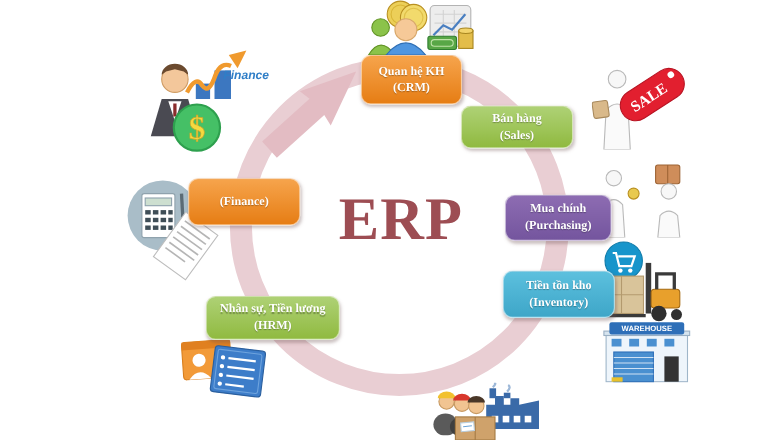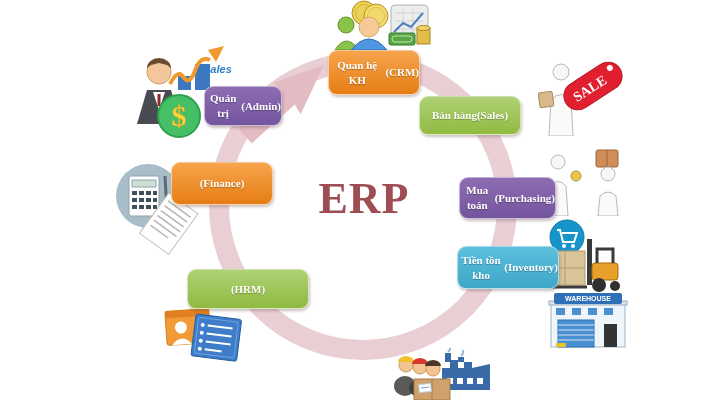--- a/index.html
+++ b/index.html
@@ -2,33 +2,33 @@
 <html><head>
 <meta charset="utf-8">
 <style>
   html,body{margin:0;padding:0;background:#fff;}
   #stage{position:relative;width:711px;height:400px;background:#ffffff;overflow:hidden;
          font-family:"Liberation Serif",serif;}
   svg{display:block;}
   .abs{position:absolute;}
 
   
-  .module{position:absolute;border-radius:9px;display:flex;flex-direction:row;
+  .module{position:absolute;border-radius:9px;display:flex;flex-direction:column;
           align-items:center;justify-content:center;color:#fff;text-align:center;
           font-weight:bold;font-size:11px;line-height:15px;
           border:1px solid rgba(255,255,255,.55);
           box-shadow:1px 2px 3px rgba(110,80,80,.35);
           text-shadow:0 1px 1px rgba(0,0,0,.3);}
   .c-orange{background:linear-gradient(180deg,#f6a44c,#e67d14);}
   .c-green {background:linear-gradient(180deg,#aed175,#90ba40);}
   .c-purple{background:linear-gradient(180deg,#8d6cb2,#74559e);}
   .c-blue  {background:linear-gradient(180deg,#5cc0de,#3ea6c8);}
 
   .erp{position:absolute;left:308px;top:172px;width:112px;height:54px;
-       font-size:44px;font-weight:bold;color:#9d4d53;text-align:center;line-height:54px;
+       font-size:55px;font-weight:bold;color:#9d4d53;text-align:left;line-height:54px;
        letter-spacing:1px;}
   .budget{position:absolute;left:203px;top:63px;font-family:"Liberation Sans",sans-serif;
           font-style:italic;font-weight:bold;font-size:11px;color:#2f7ec7;}
 </style>
 </head>
 <body>
 
 <div id="stage">
 
   <svg class="abs" style="left:0;top:0" width="711" height="400">
@@ -227,55 +227,52 @@
     <line x1="25" y1="38" x2="25" y2="50" stroke="#8a2c2c" stroke-width="3"></line>
   </svg>
   <svg class="abs" style="left:166px;top:44px" width="74" height="48" viewBox="0 0 74 48">
     <g>
       <rect x="12" y="32" width="13" height="14" fill="#3c77c0"></rect>
       <rect x="29" y="20" width="15" height="26" fill="#3c77c0"></rect>
     </g>
     <path d="M4,40 q8,-16 14,-6 q6,8 12,-10 q5,-12 14,-8" fill="none" stroke="#f09a2e" stroke-width="4"></path>
     <polygon points="42,6 58,2 50,18" fill="#f09a2e"></polygon>
   </svg>
-  <div class="budget">Sales</div>
+  <div class="budget">Finance</div>
   <svg class="abs" style="left:156px;top:93px" width="46" height="46" viewBox="0 0 46 46">
     <circle cx="23" cy="23" r="21" fill="#45c066" stroke="#2ea04e" stroke-width="2"></circle>
     <text x="23" y="33" text-anchor="middle" font-family="Liberation Serif, serif" font-size="30" font-weight="bold" fill="#f5d93f" stroke="#caa52a" stroke-width="0.6">$</text>
   </svg>
 
   <div class="module c-orange" style="left:328px;top:50px;width:90px;height:43px">
     <div>Quan hệ KH</div>
     <div>(CRM)</div>
   </div>
 
   <div class="module c-green" style="left:419px;top:96px;width:100px;height:37px">
     <div>Bán hàng</div>
     <div>(Sales)</div>
   </div>
 
   <div class="module c-purple" style="left:459px;top:177px;width:95px;height:40px">
-    <div>Mua toán</div>
+    <div>Mua chính</div>
     <div>(Purchasing)</div>
   </div>
 
   <div class="module c-blue" style="left:457px;top:246px;width:100px;height:41px">
     <div>Tiền tồn kho</div>
     <div>(Inventory)</div>
   </div>
 
 
   <div class="module c-green" style="left:187px;top:269px;width:120px;height:38px">
+    <div>Nhân sự, Tiền lương</div>
     <div>(HRM)</div>
   </div>
 
   <div class="module c-orange" style="left:171px;top:162px;width:100px;height:41px">
     <div>(Finance)</div>
   </div>
 
-  <div class="module c-purple" style="left:204px;top:86px;width:76px;height:38px">
-    <div>Quản trị</div>
-    <div>(Admin)</div>
-  </div>
 
   <div class="erp">ERP</div>
 
 </div>
 
 </body></html>

